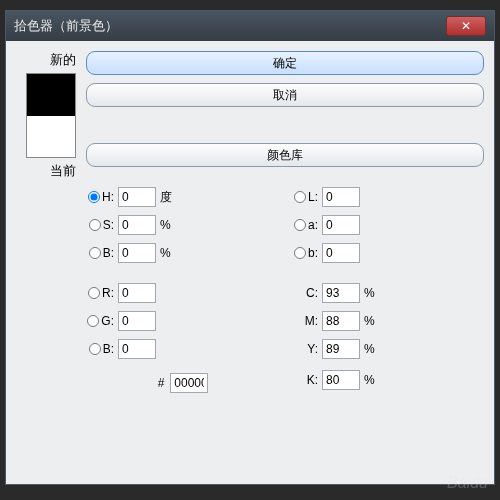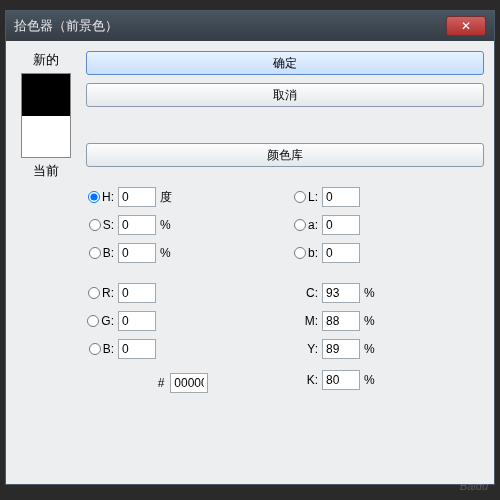--- a/index.html
+++ b/index.html
@@ -9,39 +9,39 @@
 .titlebar .title{flex:1;font-size:13px}
 .close-btn{width:40px;height:20px;background:linear-gradient(#d06060,#b03030);border:1px solid #703030;border-radius:3px;display:flex;align-items:center;justify-content:center;color:#fff;cursor:pointer}
 .body{padding:10px;display:flex;gap:10px;height:calc(100% - 30px)}
 .left{width:250px;display:flex;flex-direction:column}
 .field-wrap{display:flex;gap:8px;height:335px}
 .color-field{flex:1;border:1px solid #888;position:relative;background:#000;overflow:hidden}
 .cf-layer{position:absolute;inset:0}
 .hue-strip{width:20px;border:1px solid #888;background:linear-gradient(to bottom,#ff0000 0%,#ff00ff 15%,#0000ff 33%,#00ffff 50%,#00ff00 66%,#ffff00 83%,#ff0000 100%)}
 .web-row{margin-top:18px;display:flex;align-items:center;gap:4px}
 .web-row input[type=checkbox]{width:14px;height:14px}
-.mid{width:60px;display:flex;flex-direction:column;align-items:center;gap:4px}
+.mid{width:60px;display:flex;flex-direction:column;align-items:flex-end;gap:4px}
 .swatch-lbl{font-size:13px}
 .swatches{width:50px;height:85px;border:1px solid #888;display:flex;flex-direction:column}
 .sw-new{flex:1;background:#000}
 .sw-cur{flex:1;background:#fff}
 .right{flex:1;display:flex;flex-direction:column;gap:8px}
-.btn{height:24px;border:1px solid #8a9aaa;border-radius:3px;background:linear-gradient(#fdfdfd,#e4e8ec);cursor:pointer;display:flex;align-items:center;justify-content:center;font-size:13px}
+.btn{height:24px;border:1px solid #8a9aaa;border-radius:9px;background:linear-gradient(#fdfdfd,#e4e8ec);cursor:pointer;display:flex;align-items:center;justify-content:center;font-size:13px}
 .btn.primary{background:linear-gradient(#e8f2ff,#c8dfff);border-color:#5a8acc}
 .inputs{margin-top:12px;display:flex;flex-direction:column;gap:8px}
 .row2{display:flex;gap:10px}
 .group{flex:1;display:flex;align-items:center;gap:4px}
 .group label{width:28px;text-align:right;display:flex;align-items:center;justify-content:flex-end;gap:2px}
 .group input[type=text]{width:38px;height:20px;border:1px solid #a0a8b0;padding:0 3px;background:#fff}
 .unit{width:14px}
 .radio{width:12px;height:12px}
 .hex-row{display:flex;align-items:center;gap:6px;margin-top:6px;justify-content:center}
 .hex-row input{width:70px;height:20px;border:1px solid #a0a8b0;padding:0 4px;background:#fff}
 .picker-circle{position:absolute;width:12px;height:12px;border:1.5px solid #fff;border-radius:50%;bottom:3px;left:48%}
-.watermark{position:absolute;bottom:8px;right:12px;color:#e0e0e0;font-size:11px;opacity:.25;font-style:italic}
+.watermark{position:absolute;bottom:8px;right:12px;color:#e0e0e0;font-size:16px;opacity:.25;font-style:italic}
 </style>
 </head>
 <body>
 
 <div class="dialog">
   <div class="titlebar">
     <span class="title">拾色器（前景色）</span>
     <div class="close-btn">
       <span>✕</span>
     </div>

